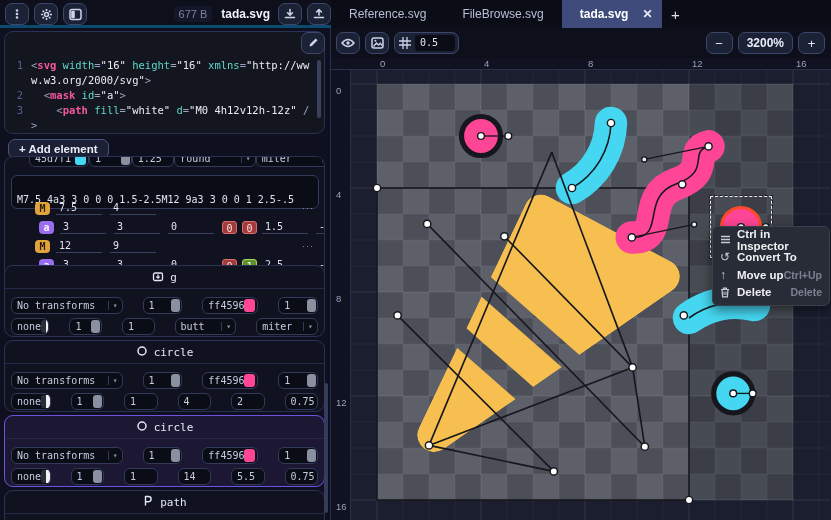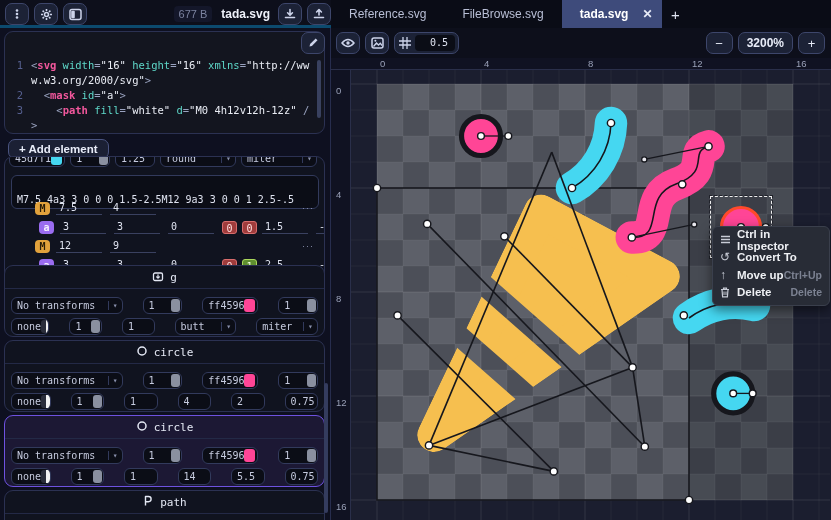--- a/index.html
+++ b/index.html
@@ -39,21 +39,21 @@
   .tok-a { color:#5ed8c9; }
   .tok-s { color:#e9ecf4; }
   .tok-p { color:#9aa3c0; }
   .codescroll { position:absolute; right:3px; top:28px; width:4px; height:58px; background:#39415f; border-radius:2px; }
   .panelscroll { position:absolute; right:2px; top:355px; width:4px; height:130px; background:#343c5e; border-radius:2px; }
 
   .addbtn { position:absolute; left:8px; top:111px; height:20px; padding:0 10px; background:#1b2034;
     border:1px solid #4a5480; border-radius:7px; color:#e8ecf8; font-size:11.5px; font-weight:bold;
     display:flex; align-items:center; }
   .pathcard { left:4px; top:128px; width:321px; height:131px; background:#10131f; overflow:hidden; }
-  .cliprow { position:absolute; left:4px; top:-7px; width:308px; height:22px; overflow:hidden; display:flex; gap:5px; }
+  .cliprow { position:absolute; left:24px; top:-7px; width:308px; height:22px; overflow:hidden; display:flex; }
   .pathd { position:absolute; left:6px; top:18px; width:308px; height:17px; border:1px solid #323a5c;
     border-radius:6px; background:#0b0d16; color:#dfe3f0; font-family:"DejaVu Sans Mono", monospace;
     font-size:10px; line-height:15px; padding:16px 5px; white-space:nowrap; }
   .cmdrows { position:absolute; left:6px; top:40px; right:6px; }
   .cmdrow { display:flex; align-items:center; height:16px; margin-top:3px; }
   .badge { width:15px; height:13px; border-radius:4px; font-family:"DejaVu Sans Mono", monospace;
     font-size:10px; font-weight:bold; display:flex; align-items:center; justify-content:center;
     margin:0 6px 0 24px; flex:none; }
   .badge.M { background:#e2a23c; color:#2a1d07; }
   .badge.a { background:#9a6cf0; color:#f4effe; margin-left:28px; }
@@ -86,21 +86,21 @@
     background:linear-gradient(90deg,#2a2d3a 50%,#f2f2f2 50%); }
   .fld.num { width:44px; }
 
   
   .canvas-area { position:absolute; left:331px; top:28px; right:0; bottom:0; background:#0d0f1b; }
   .ctoolbar { position:absolute; left:0; top:0; right:0; height:30px; display:flex; align-items:center; }
   .gridbox { height:22px; margin-left:5px; border:1px solid #3d466b; border-radius:7px; background:#1c2236;
     display:flex; align-items:center; }
   .gridbox .gicon { width:20px; display:flex; justify-content:center; }
   .gridval { width:40px; height:16px; margin-right:3px; background:#0b0d16; border-radius:4px;
-    color:#dfe3f0; font-family:"DejaVu Sans Mono", monospace; font-size:10px; line-height:16px; padding-left:15px; }
+    color:#dfe3f0; font-family:"DejaVu Sans Mono", monospace; font-size:10px; line-height:16px; padding-left:5px; }
   .zoomgrp { margin-left:auto; margin-right:6px; display:flex; gap:5px; align-items:center; }
   .zbtn { width:27px; height:22px; background:#1c2236; border:1px solid #3d466b; border-radius:7px;
     color:#e8ecf8; font-size:13px; display:flex; align-items:center; justify-content:center; }
   .zval { height:22px; padding:0 8px; background:#1c2236; border:1px solid #3d466b; border-radius:7px;
     color:#e8ecf8; font-size:12px; font-weight:bold; display:flex; align-items:center; }
 
   .viewport { position:absolute; left:0; top:30px; right:0; bottom:0; background:#1b1e2f; overflow:hidden; }
   .ruler-top { position:absolute; left:0; top:0; right:0; height:12px; background:#101222;
     border-bottom:1px solid #2a2f4a; z-index:3; }
   .ruler-left { position:absolute; left:0; top:0; bottom:0; width:20px; background:#101222;

